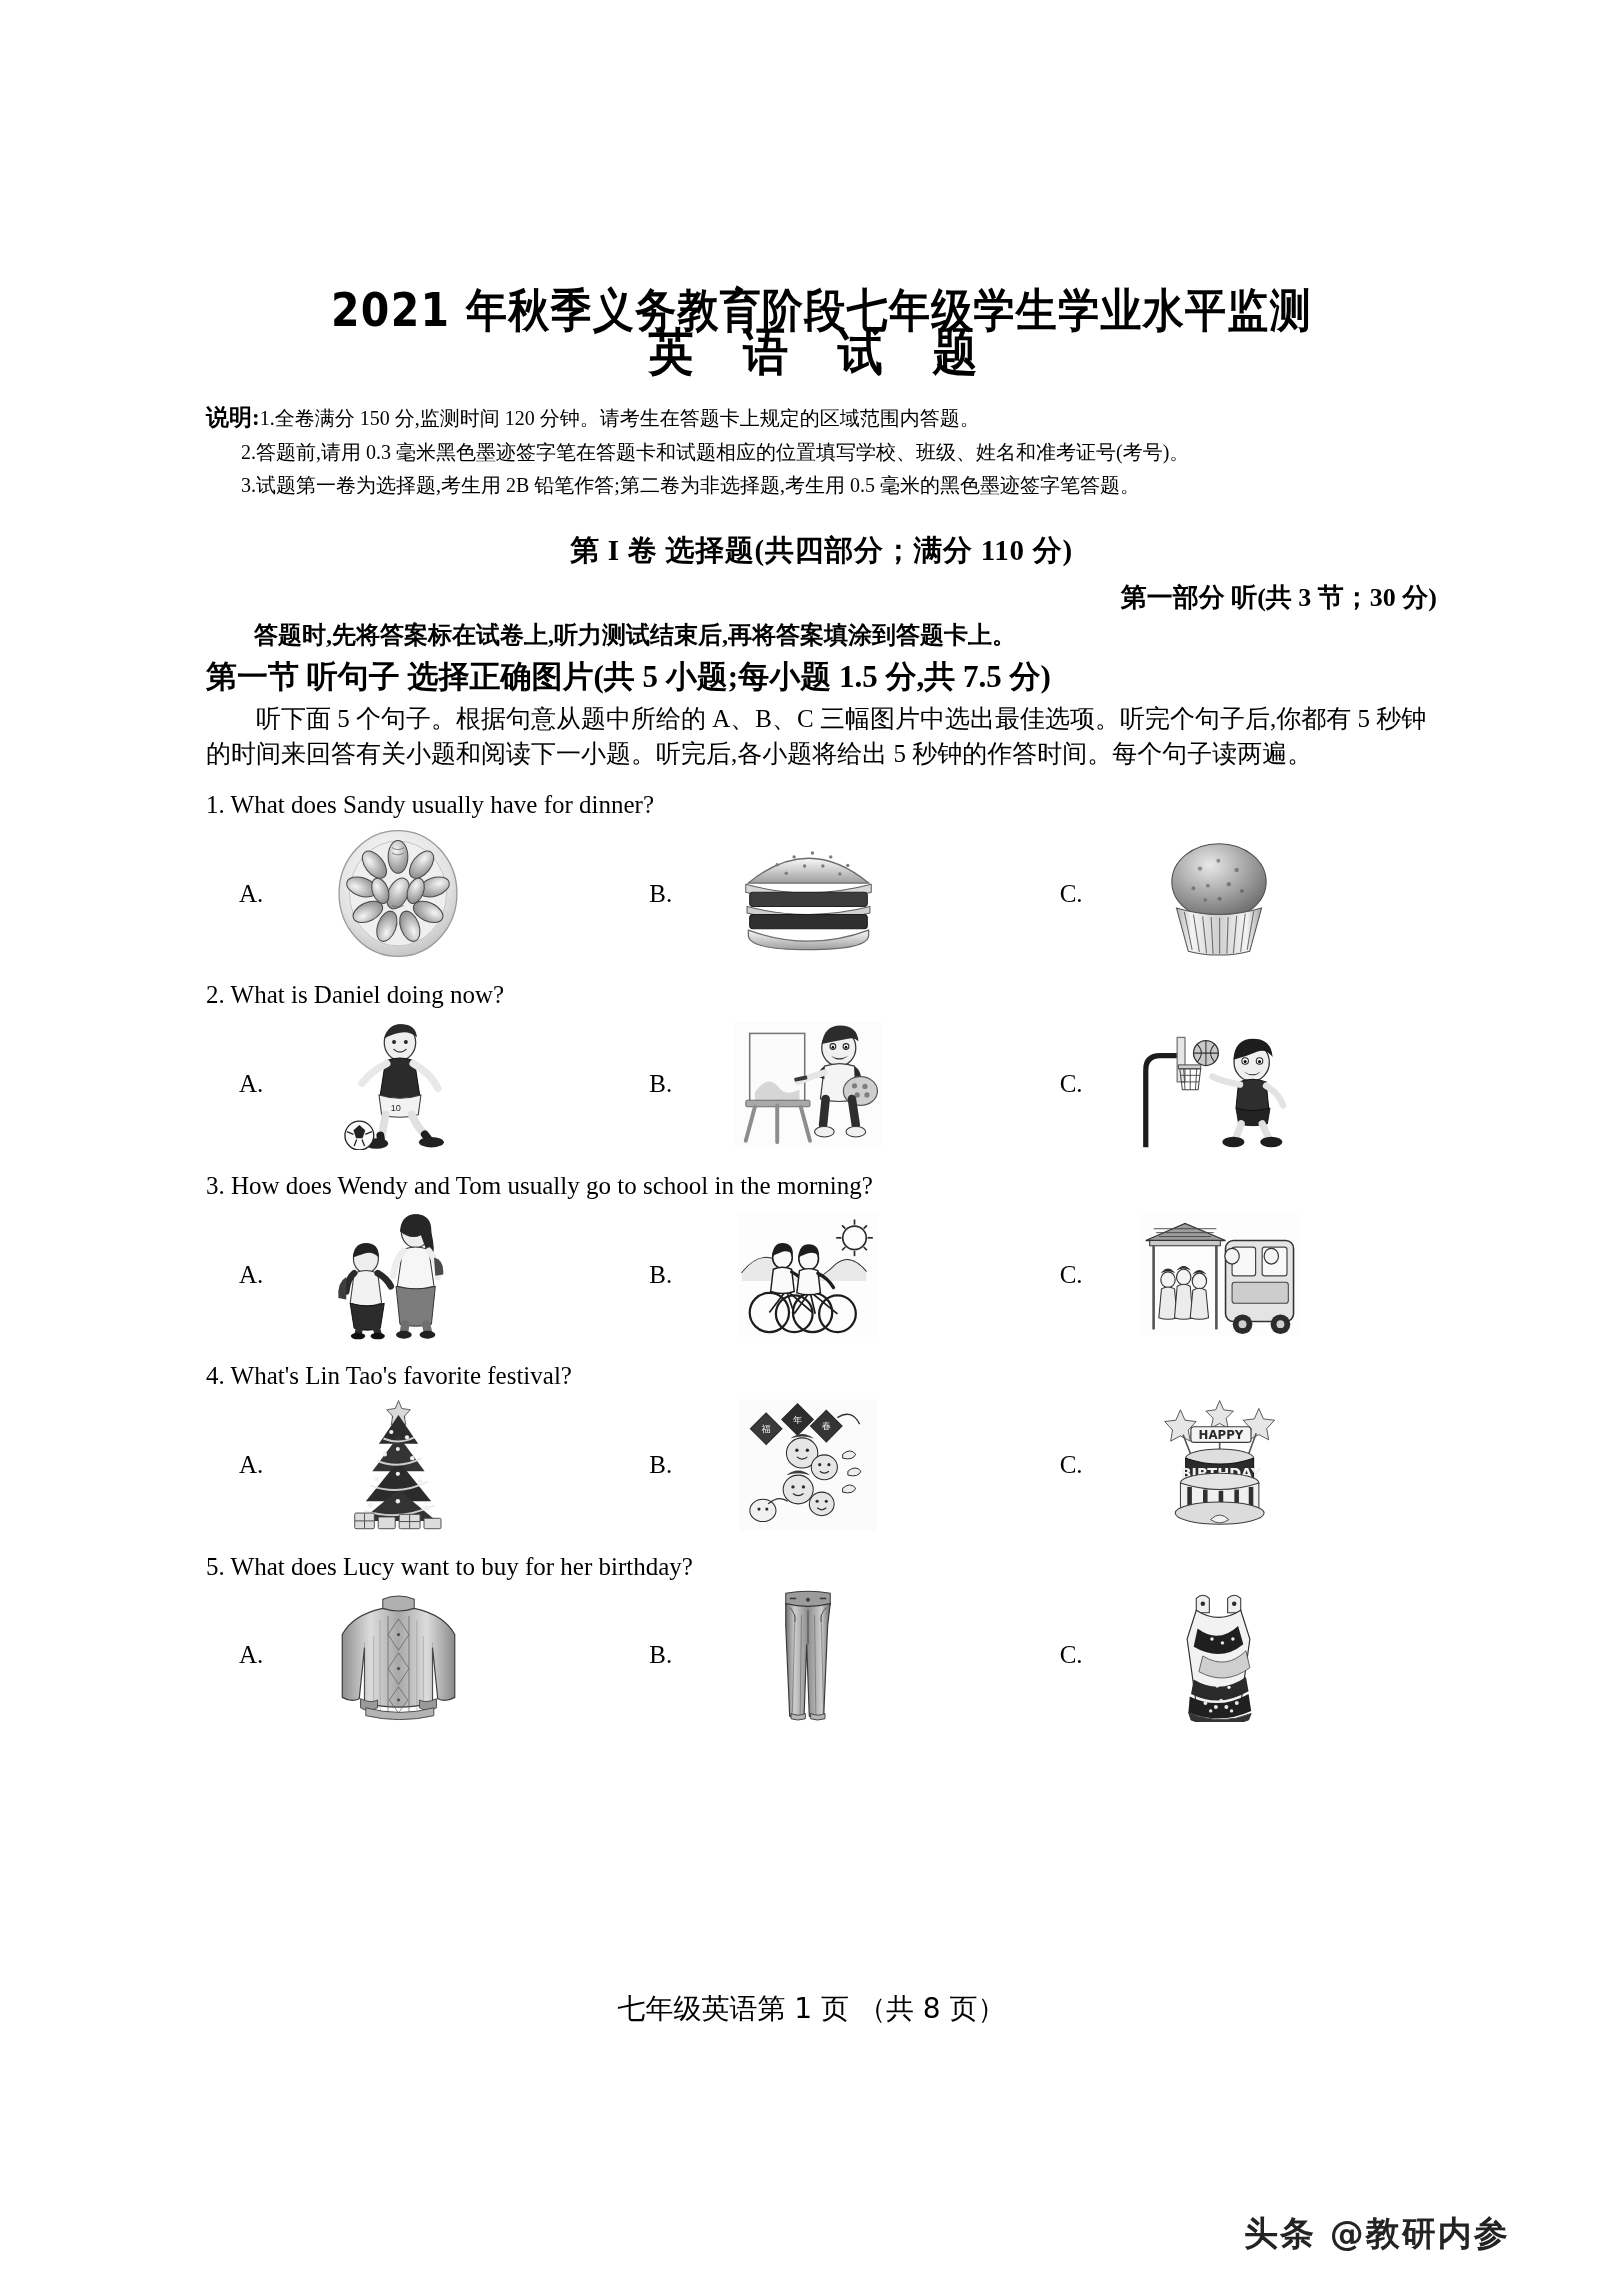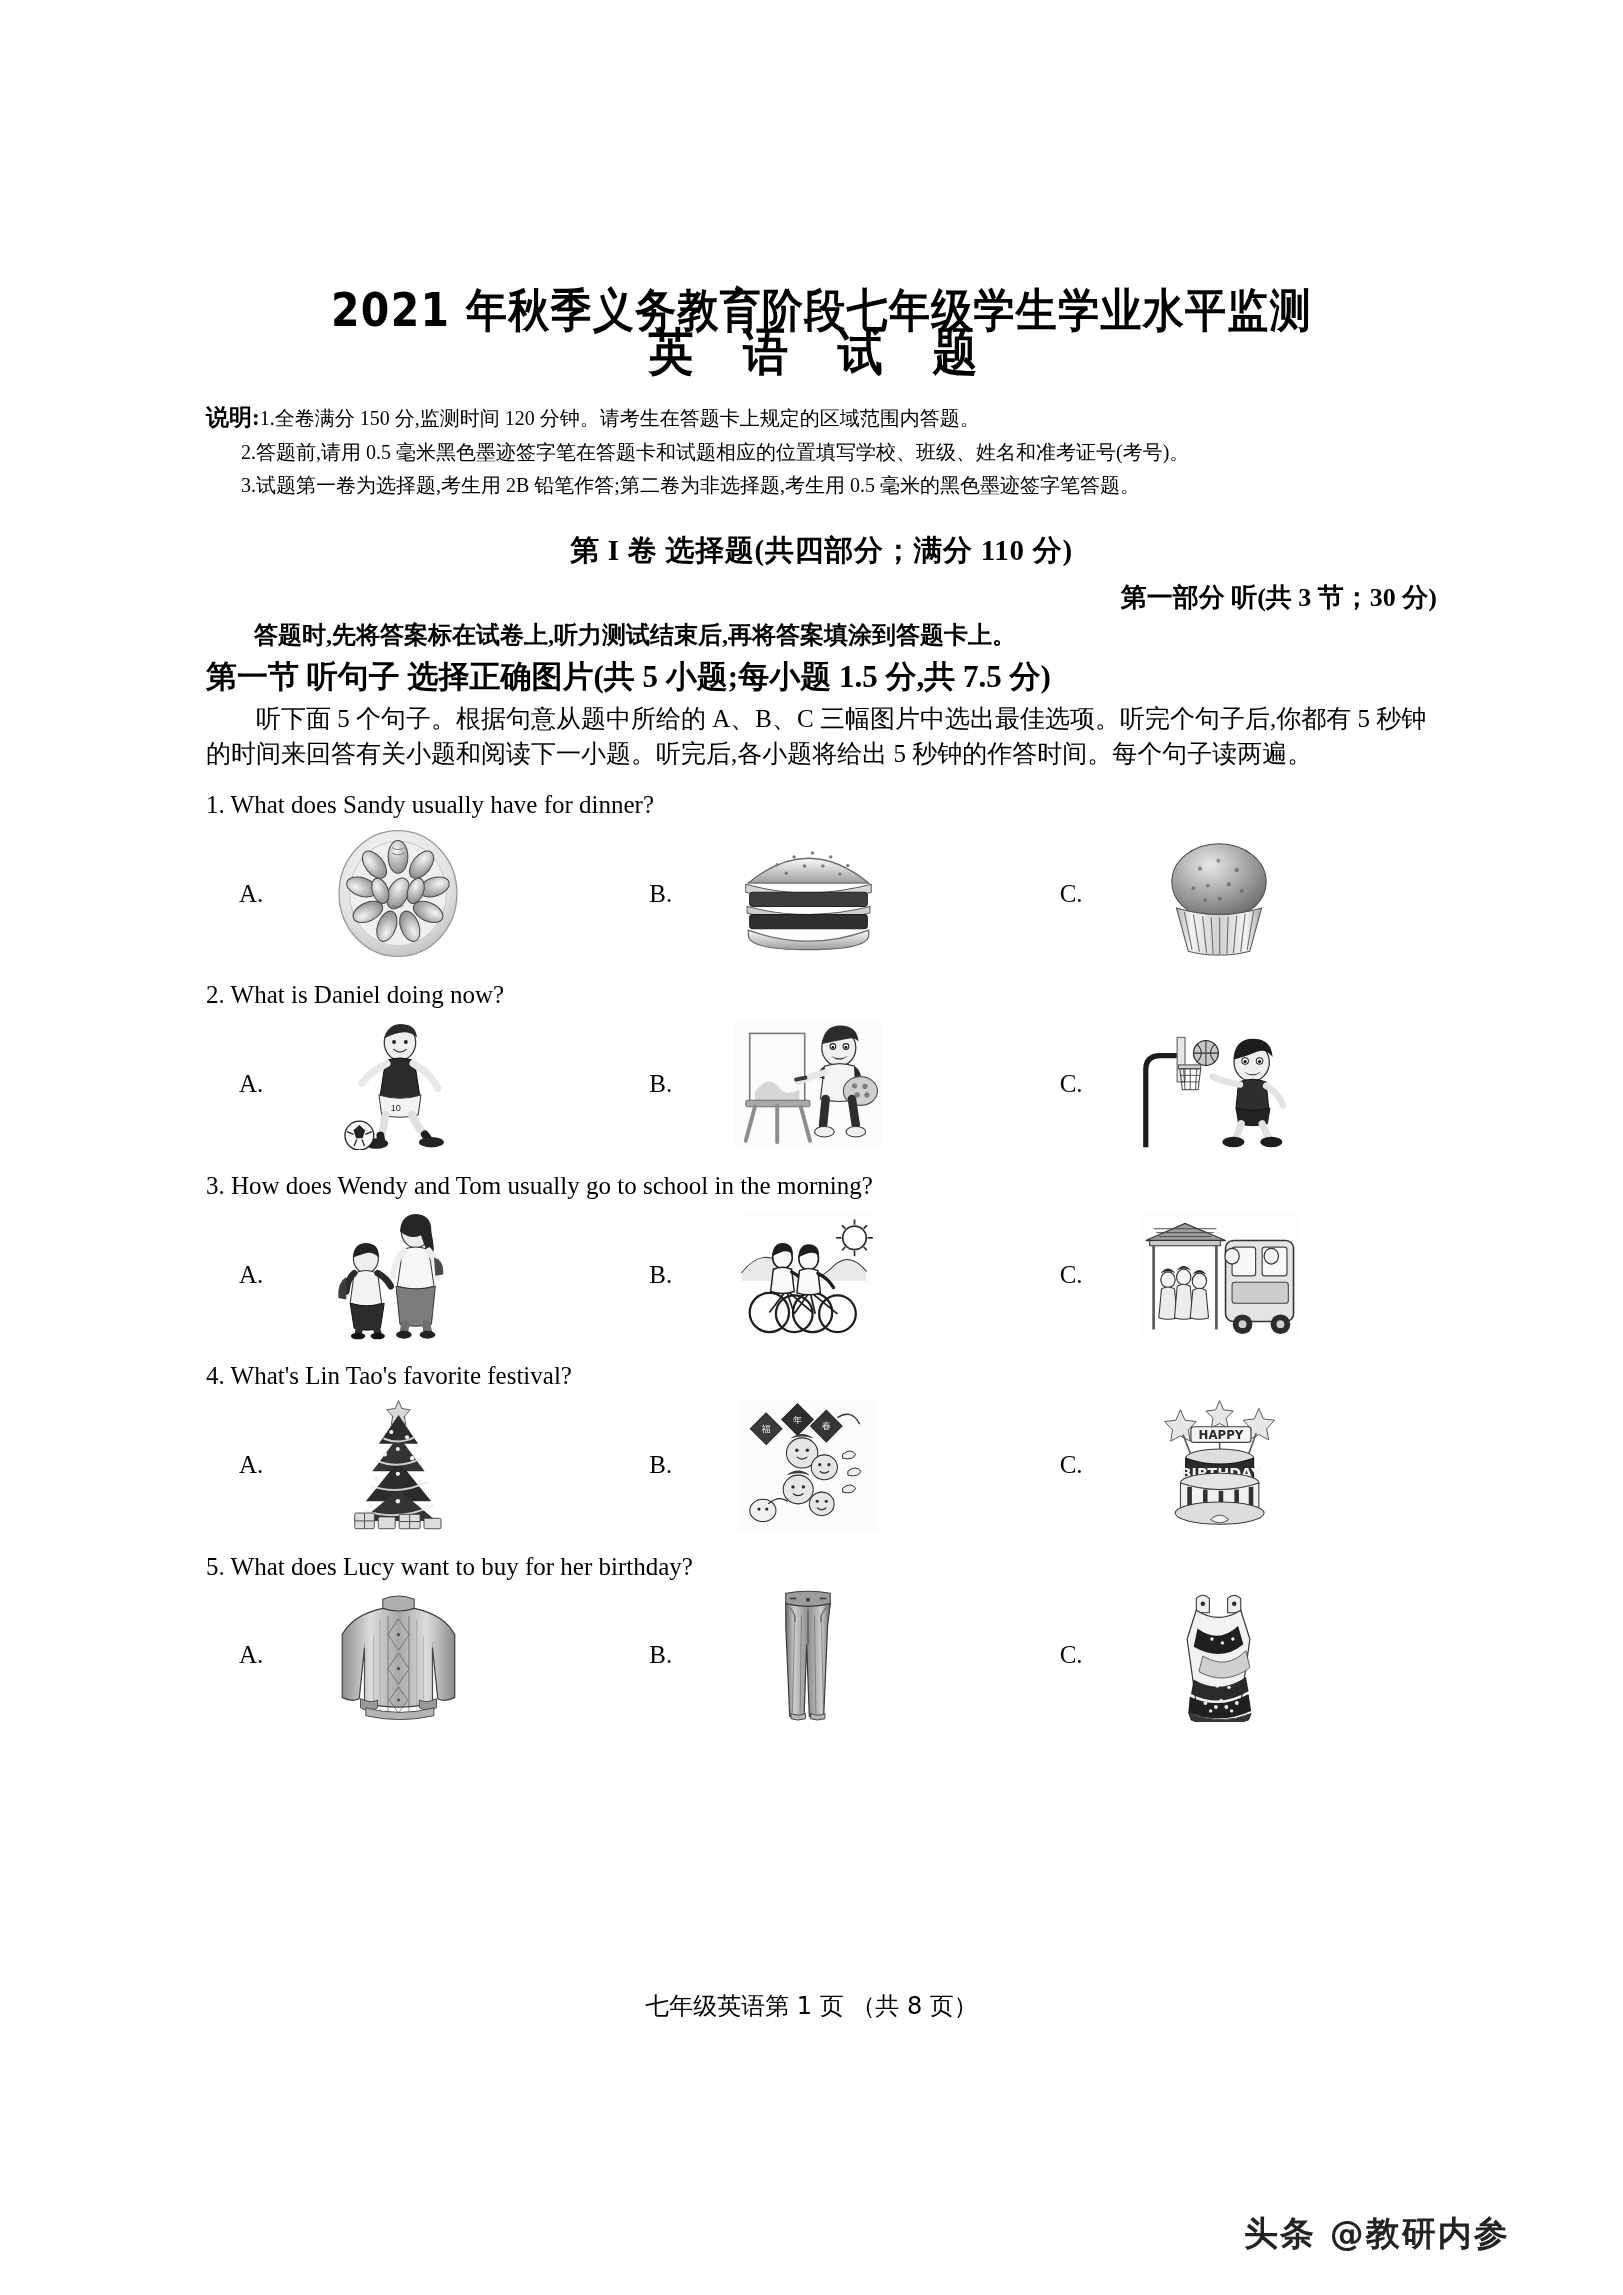--- a/index.html
+++ b/index.html
@@ -75,21 +75,21 @@
   .opt-img svg{display:block;}
 
   
   .opt.a{width:458px;}
   .opt.b{width:458px;}
   .opt.c{width:458px;}
 
   
   .page-footer{
     position:absolute;left:0;top:1990px;width:1623px;text-align:center;
-    font-size:24px;
+    font-size:28px;
     font-family:"DejaVu Sans","Liberation Sans",sans-serif;
   }
   .watermark{
     position:absolute;left:1244px;top:2211px;
     font-size:34px;font-weight:bold;color:#111;letter-spacing:2px;
     font-family:"DejaVu Sans","Liberation Sans",sans-serif;
     opacity:.92;
     text-align:center;
   }
 </style>
@@ -100,21 +100,21 @@
   <div class="content">
 
     <h1 class="doc-title">2021 年秋季义务教育阶段七年级学生学业水平监测</h1>
     <h2 class="doc-subtitle">英 语 试 题</h2>
 
     <div class="instructions">
       <div class="instr-row">
         <span class="lead">说明:</span><span>1.全卷满分 150 分,监测时间 120 分钟。请考生在答题卡上规定的区域范围内答题。</span>
       </div>
       <div class="instr-row indent">
-        <span>2.答题前,请用 0.5 毫米黑色墨迹签字笔在答题卡和试题相应的位置填写学校、班级、姓名和准考证号(考号)。</span>
+        <span>2.答题前,请用 0.3 毫米黑色墨迹签字笔在答题卡和试题相应的位置填写学校、班级、姓名和准考证号(考号)。</span>
       </div>
       <div class="instr-row indent">
         <span>3.试题第一卷为选择题,考生用 2B 铅笔作答;第二卷为非选择题,考生用 0.5 毫米的黑色墨迹签字笔答题。</span>
       </div>
     </div>
 
     <div class="sec-h1">第 I 卷 选择题(共四部分；满分 110 分)</div>
     <div class="sec-h2">第一部分 听(共 3 节；30 分)</div>
     <div class="sec-note">答题时,先将答案标在试卷上,听力测试结束后,再将答案填涂到答题卡上。</div>
     <div class="sec-h3">第一节 听句子 选择正确图片(共 5 小题;每小题 1.5 分,共 7.5 分)</div>

